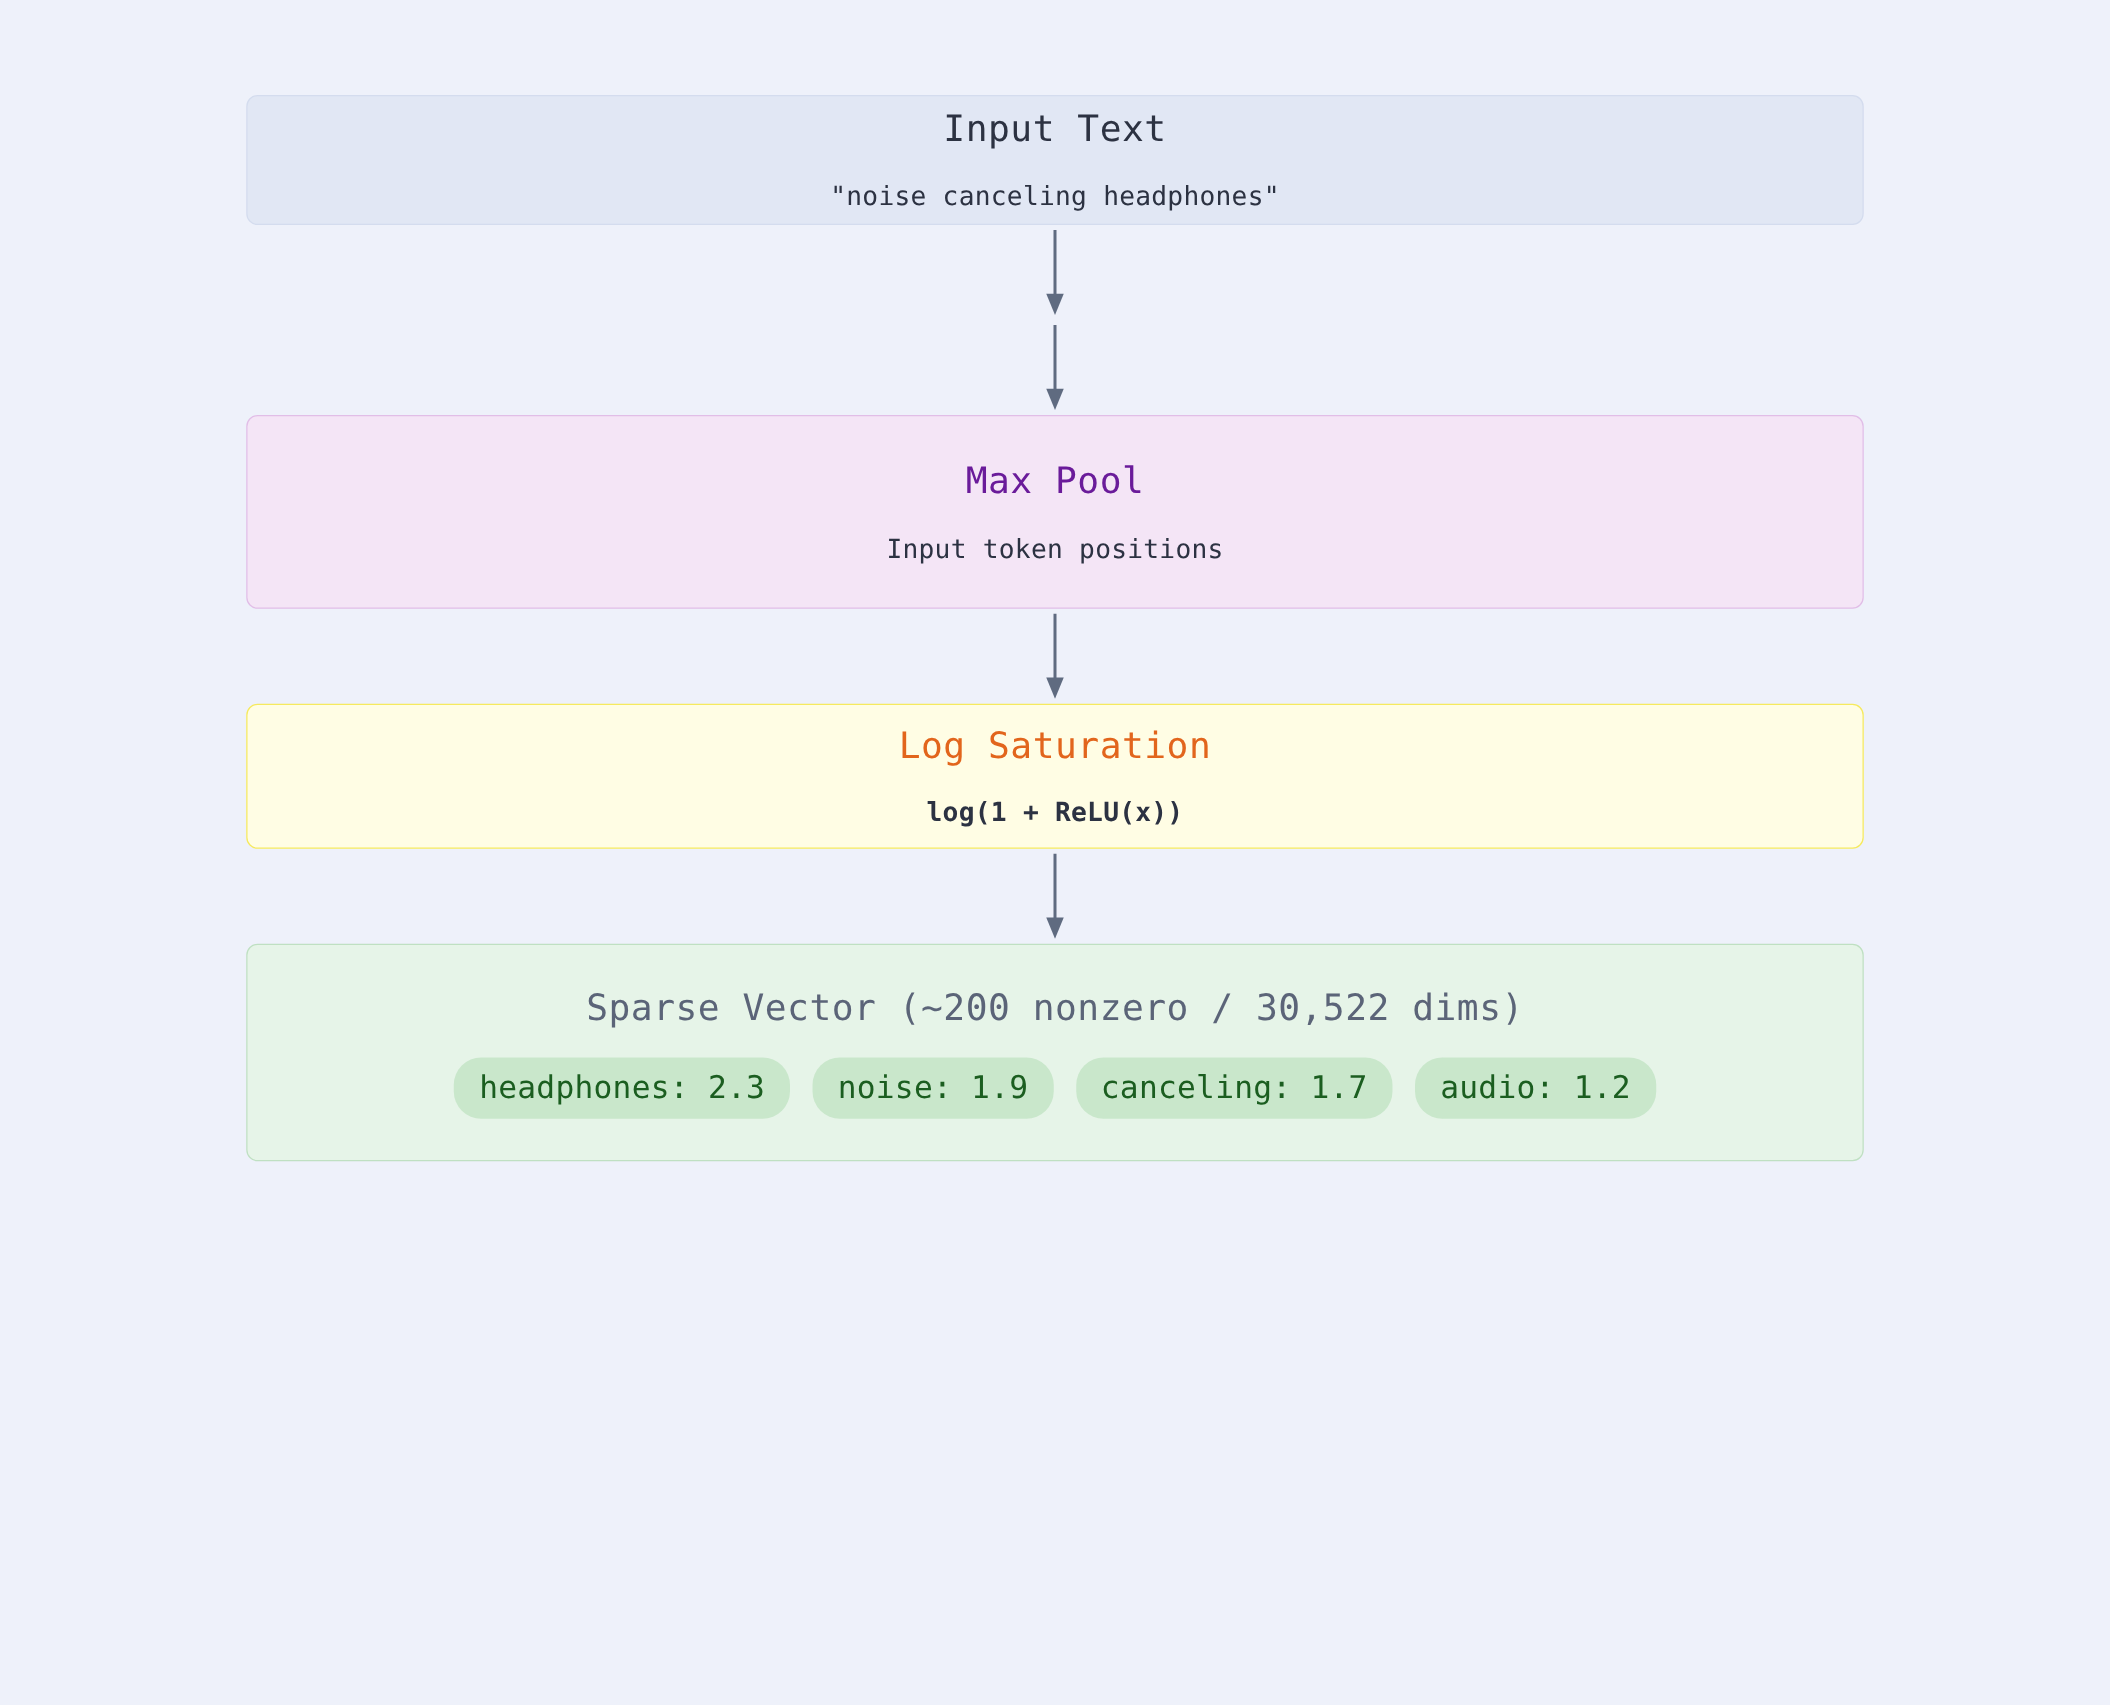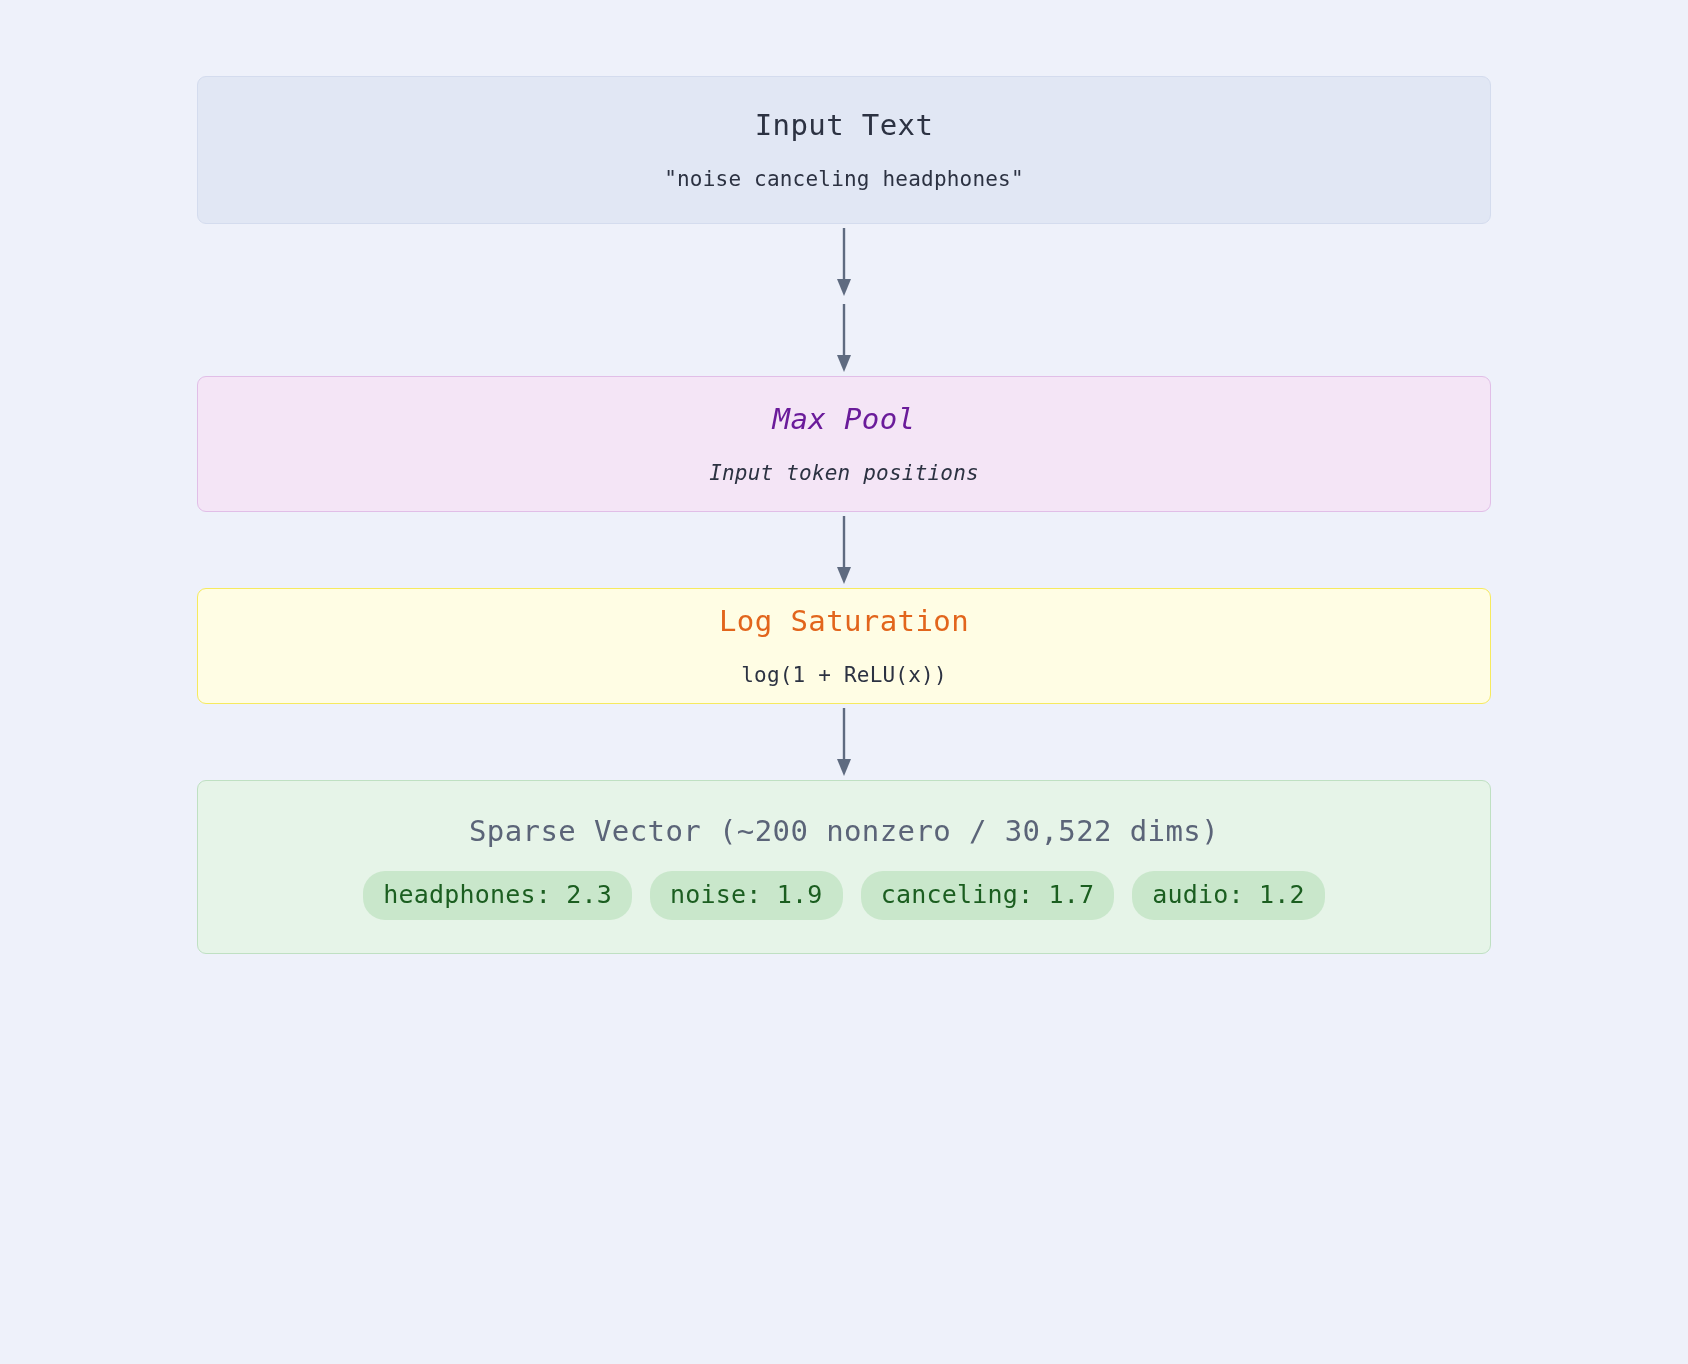--- a/index.html
+++ b/index.html
@@ -36,51 +36,50 @@
     letter-spacing: 0.4px;
     line-height: 1.2;
   }
   .node-sub {
     font-size: 21px;
     letter-spacing: 0.2px;
     line-height: 1.2;
   }
   
   .n-input {
-    height: 148px;
+    height: 104px;
     background: #e1e7f4;
     border: 1px solid #d4dcee;
   }
   .n-input .node-title { color: #2c3242; margin-bottom: 25px; }
   .n-input .node-sub   { color: #2c3242; }
   
   .n-model {
     height: 148px;
     background: #e7e9f6;
     border: 1.5px solid #c5cae9;
   }
   .n-model .node-title { color: #283593; margin-bottom: 25px; }
   .n-model .node-sub   { color: #2c3242; }
   
   .n-pool {
-    height: 136px;
+    height: 155px;
     background: #f4e5f6;
     border: 1.5px solid #e1bee7;
-    font-style: italic;
   }
   .n-pool .node-title { color: #6a1b9a; margin-bottom: 25px; }
   .n-pool .node-sub   { color: #2c3242; }
   
   .n-sat {
     height: 116px;
     background: #fffde4;
     border: 1.5px solid #f6ea5e;
   }
   .n-sat .node-title { color: #e2651c; margin-bottom: 25px; }
-  .n-sat .node-sub   { color: #2c3242; }
+  .n-sat .node-sub   { color: #2c3242; font-weight: bold; }
   
   .n-output {
     height: 174px;
     background: #e6f4e8;
     border: 1.5px solid #bfe0c2;
     justify-content: center;
   }
   .n-output .node-title {
     color: #5b6478;
     font-size: 29px;

